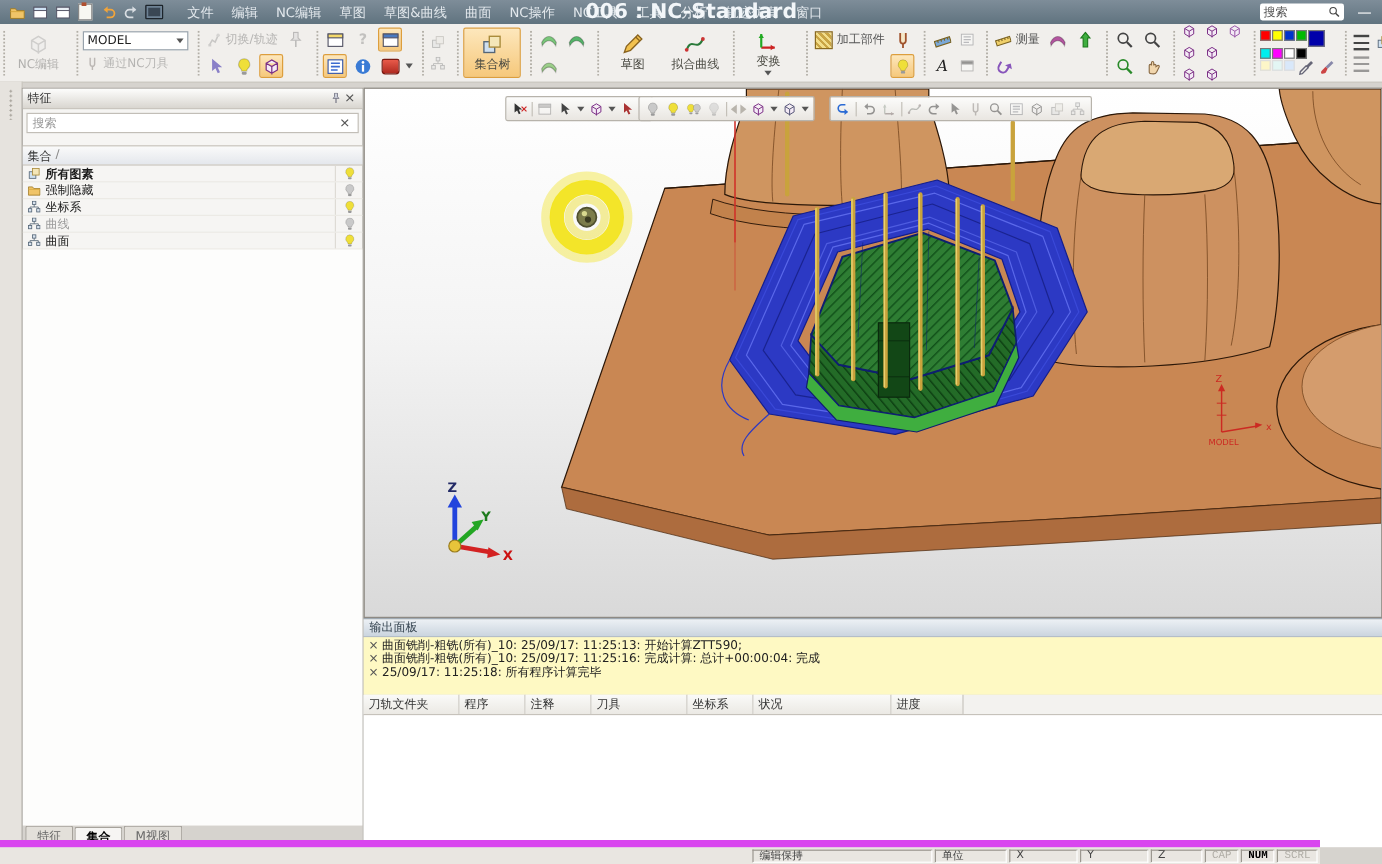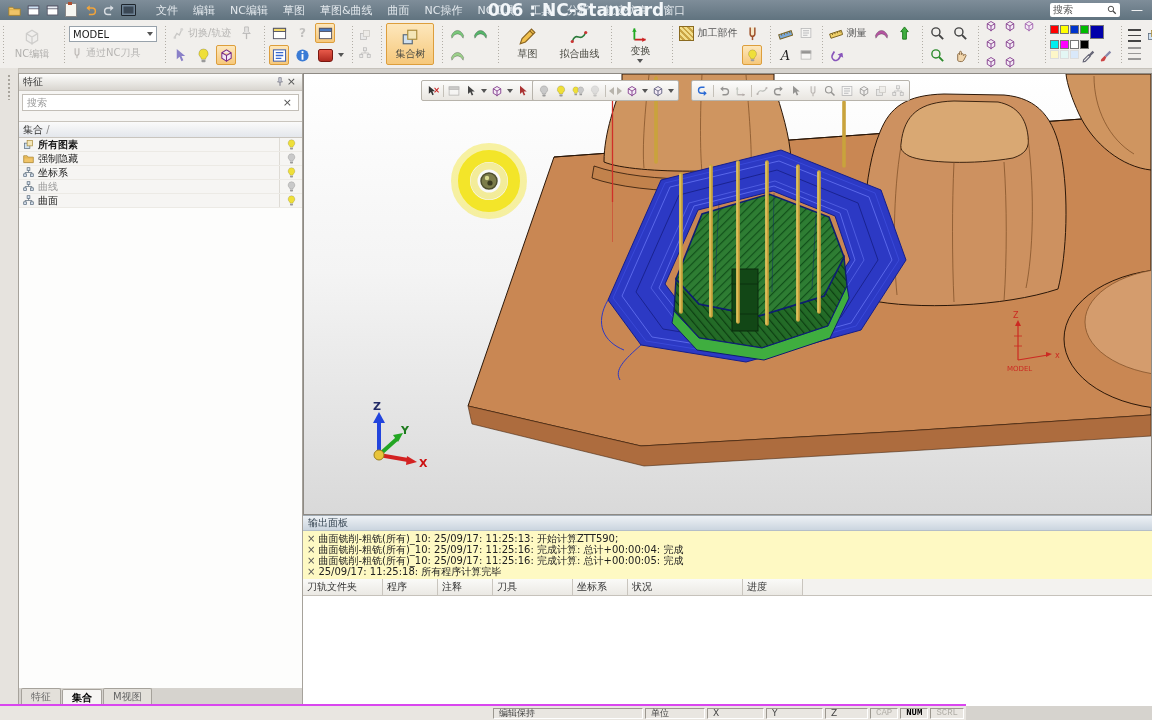--- a/index.html
+++ b/index.html
@@ -103,22 +103,22 @@
   #outbody{height:46px;background:#fef9c3;font-size:10px;color:#222;padding:2px 0 0 4px;line-height:11px;overflow:hidden;}
   .msg .bx{color:#555;margin-right:3px;}
   #infotabs{height:19px;background:#d6d3ce;display:flex;align-items:flex-end;padding-left:6px;border-bottom:1px solid #a6a29b;}
   .itab{font-size:10px;color:#222;background:#f6f5f3;border:1px solid #a6a29b;border-bottom:none;
     padding:2px 12px;border-radius:2px 2px 0 0;}
   #ncth{height:16px;background:#f3f2ef;display:flex;border-bottom:1px solid #c6c2bb;}
   .nch{font-size:10px;color:#333;border-right:1px solid #c9c5be;display:flex;align-items:center;
     padding-left:4px;box-sizing:border-box;background:linear-gradient(#fafaf8,#ebe9e4);}
   #ncbody{flex:1;background:#fff;}
   
-  #statusbar{position:absolute;left:0;bottom:0;width:966px;height:14px;background:#e9e6e1;
-    border-top:2px solid #d946ef;display:flex;align-items:center;font-size:9px;color:#444;}
+  #statusbar{position:absolute;left:0;bottom:0;width:1100px;height:14px;background:#e9e6e1;
+    border-top:6px solid #d946ef;display:flex;align-items:center;font-size:9px;color:#444;}
   .sbsp{flex:1;}
   .sbc{height:11px;border:1px solid;border-color:#9b978f #fff #fff #9b978f;margin-right:2px;
     display:flex;align-items:center;padding:0 5px;box-sizing:border-box;}
   .ind{color:#b0ada6;font-family:Liberation Mono, monospace;} .ind.on{color:#000;font-weight:bold;}
 </style>
 </head>
 <body>
 
 <svg width="0" height="0" style="position:absolute">
   <defs>
@@ -989,21 +989,20 @@
         </span>
     </div>
   </div>
 
   <div class="phead">
     <span>输出面板</span>
   </div>
   <div id="outbody">
     <div class="msg"><span class="bx">×</span><span>曲面铣削-粗铣(所有)_10: 25/09/17: 11:25:13: 开始计算ZTT590;</span></div>
     <div class="msg"><span class="bx">×</span><span>曲面铣削-粗铣(所有)_10: 25/09/17: 11:25:16: 完成计算: 总计+00:00:04: 完成</span></div>
-    <div class="msg"><span class="bx">×</span><span>曲面铣削-粗铣(所有)_10: 25/09/17: 11:25:16: 完成计算: 总计+00:00:05: 完成</span></div>
     <div class="msg"><span class="bx">×</span><span>25/09/17: 11:25:18: 所有程序计算完毕</span></div>
   </div>
 
   <div id="ncth">
     <span class="nch" style="width:80px">刀轨文件夹</span>
     <span class="nch" style="width:55px">程序</span>
     <span class="nch" style="width:55px">注释</span>
     <span class="nch" style="width:80px">刀具</span>
     <span class="nch" style="width:55px">坐标系</span>
     <span class="nch" style="width:115px">状况</span>

